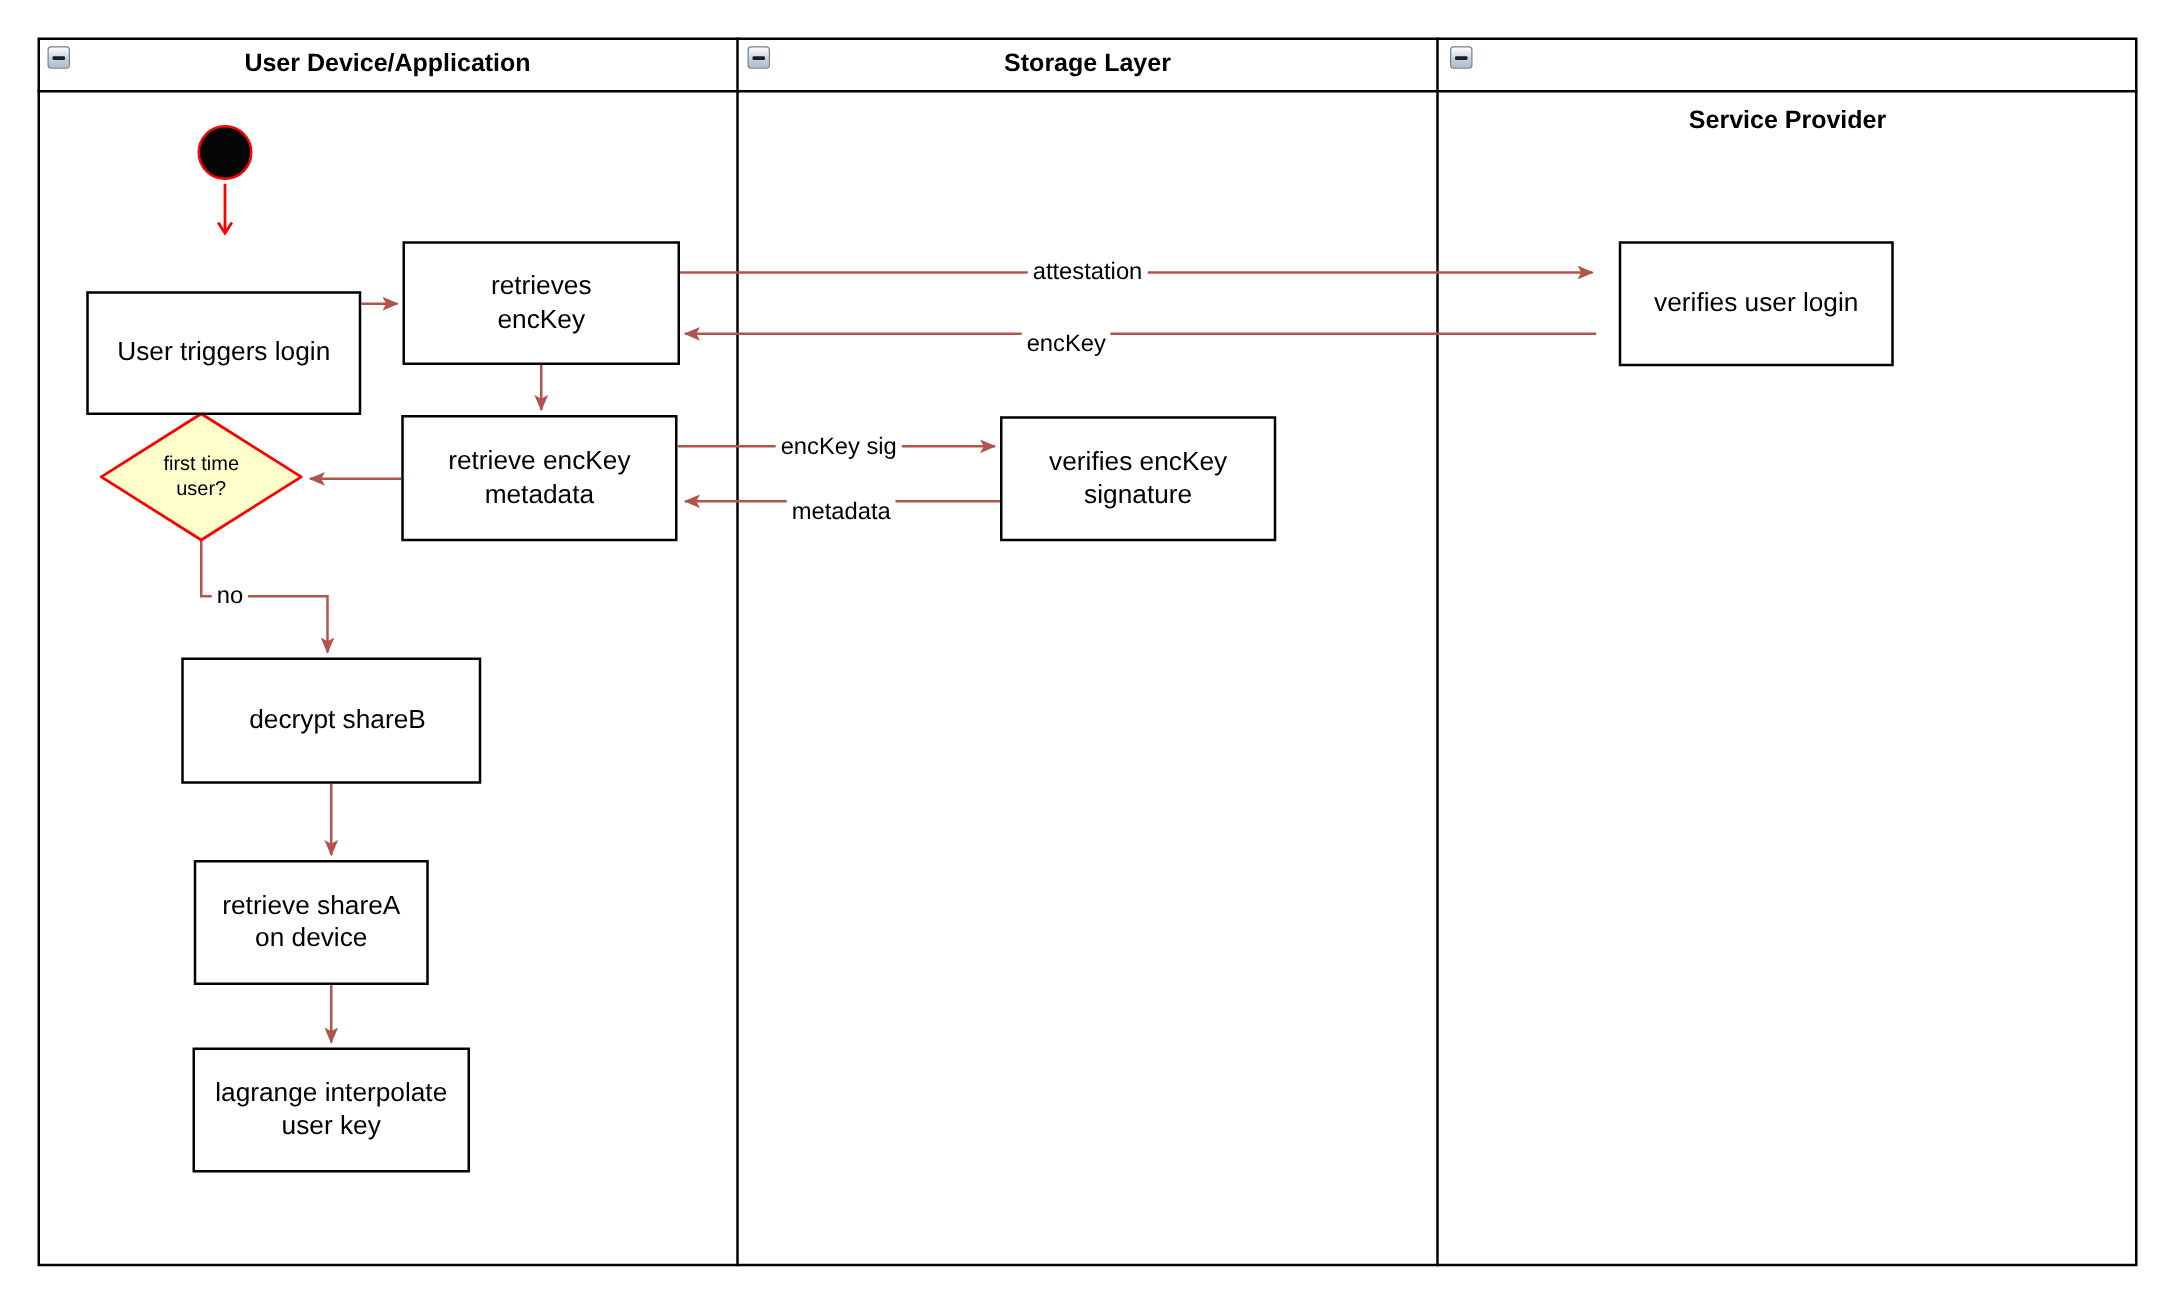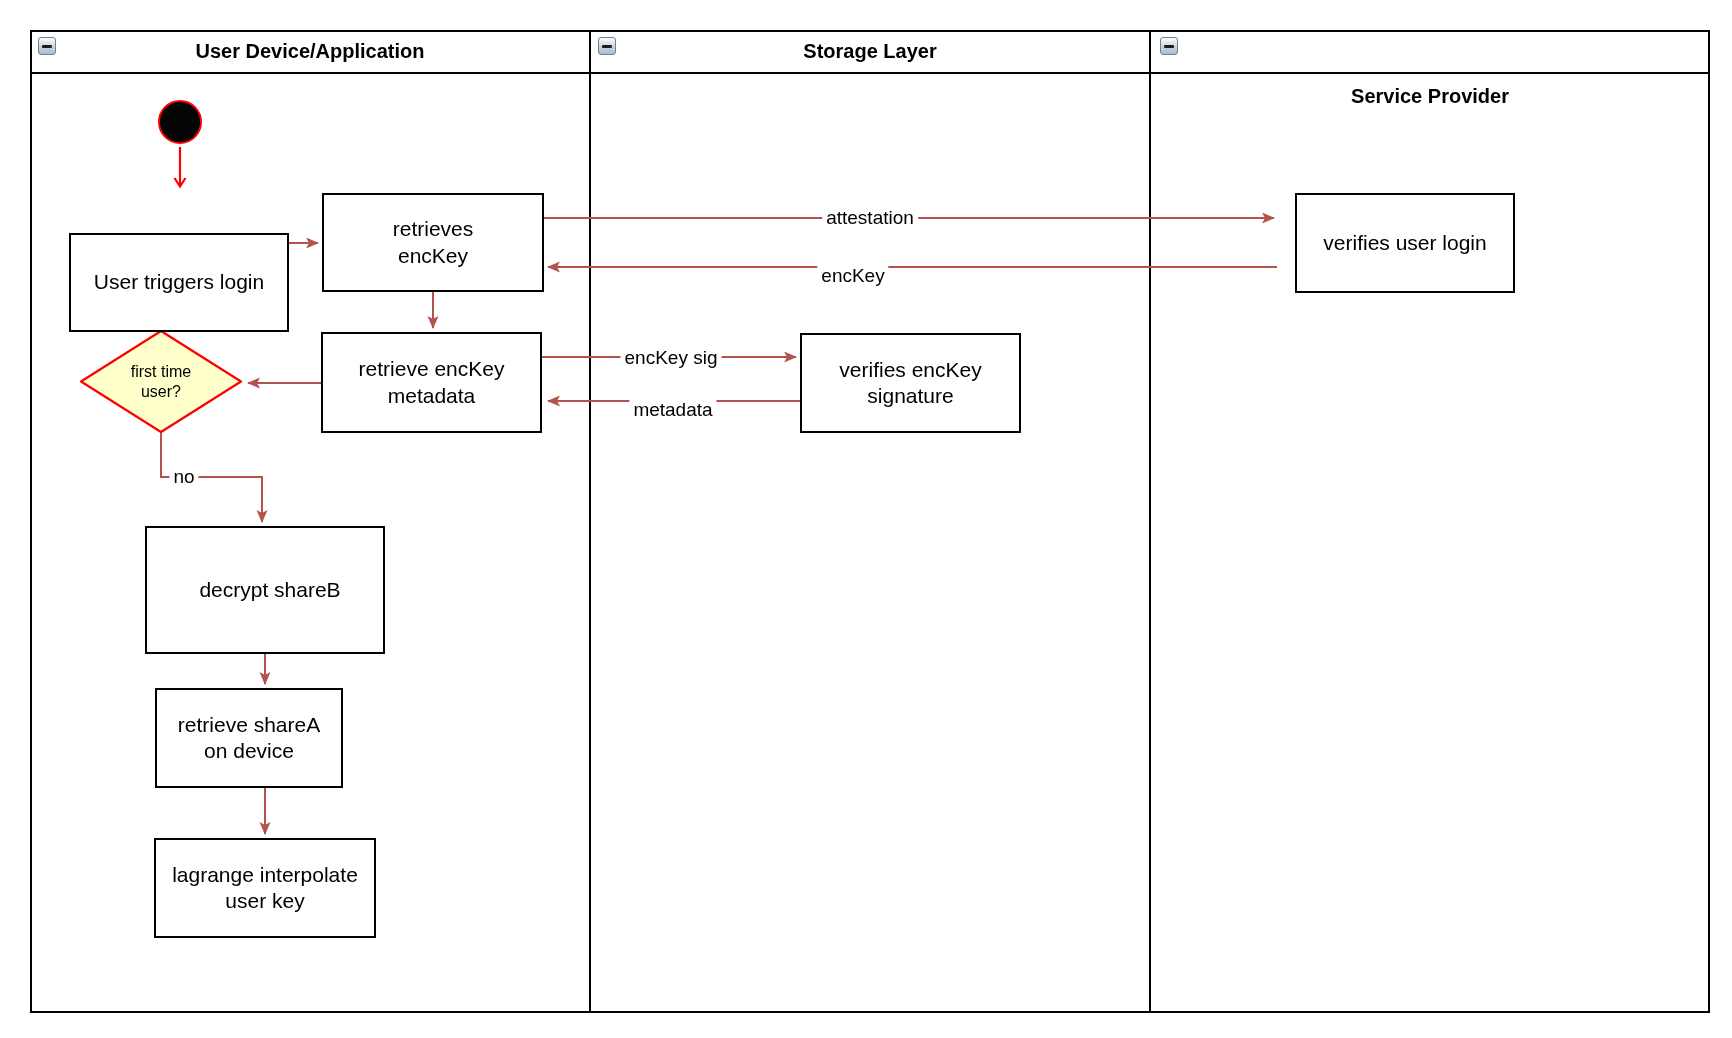--- a/index.html
+++ b/index.html
@@ -100,21 +100,21 @@
     <span class="node-label">verifies user login</span>
   </div>
   <div class="node" style="left:321px;top:332px;width:221px;height:101px;">
     <span class="node-label">retrieve encKey
 metadata</span>
   </div>
   <div class="node" style="left:800px;top:333px;width:221px;height:100px;">
     <span class="node-label">verifies encKey
 signature</span>
   </div>
-  <div class="node" style="left:145px;top:526px;width:240px;height:128px;padding-left:10px;">
+  <div class="node" style="left:145px;top:526px;width:240px;height:101px;padding-left:10px;">
     <span class="node-label">decrypt shareB</span>
   </div>
   <div class="node" style="left:155px;top:688px;width:188px;height:100px;">
     <span class="node-label">retrieve shareA
 on device</span>
   </div>
   <div class="node" style="left:154px;top:838px;width:222px;height:100px;">
     <span class="node-label">lagrange interpolate
 user key</span>
   </div>

